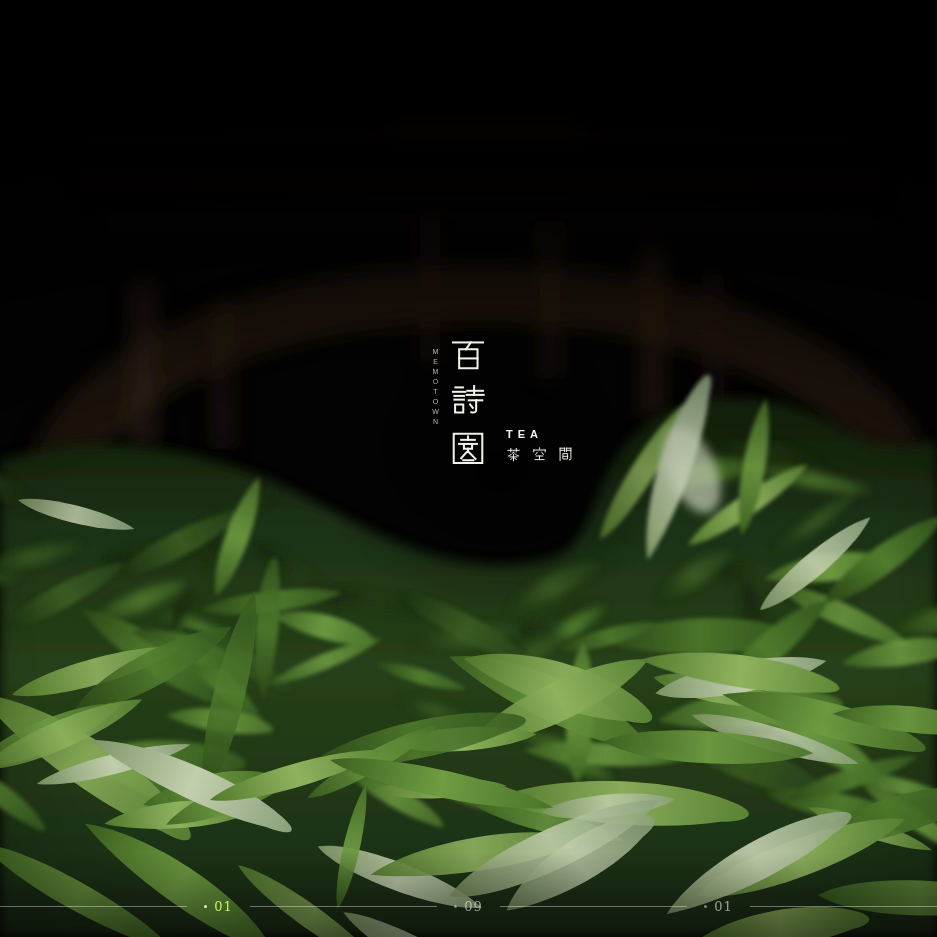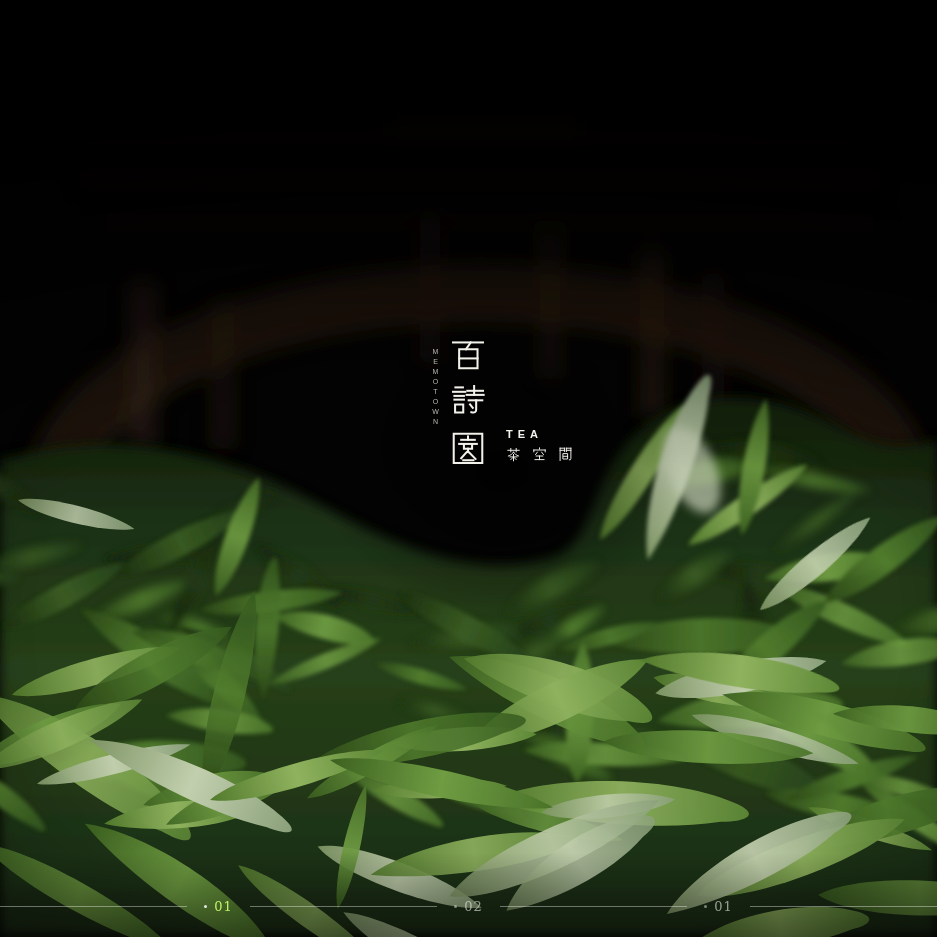--- a/index.html
+++ b/index.html
@@ -381,21 +381,21 @@
 
   <div class="pagination">
     <div class="pag-line"></div>
     <div class="pag-item active">
       <span class="pag-dot"></span>
       <span>01</span>
     </div>
     <div class="pag-line"></div>
     <div class="pag-item inactive">
       <span class="pag-dot"></span>
-      <span>02</span>
+      <span>09</span>
     </div>
     <div class="pag-line"></div>
     <div class="pag-item inactive">
       <span class="pag-dot"></span>
       <span>01</span>
     </div>
     <div class="pag-line"></div>
   </div>
 
 </div>

